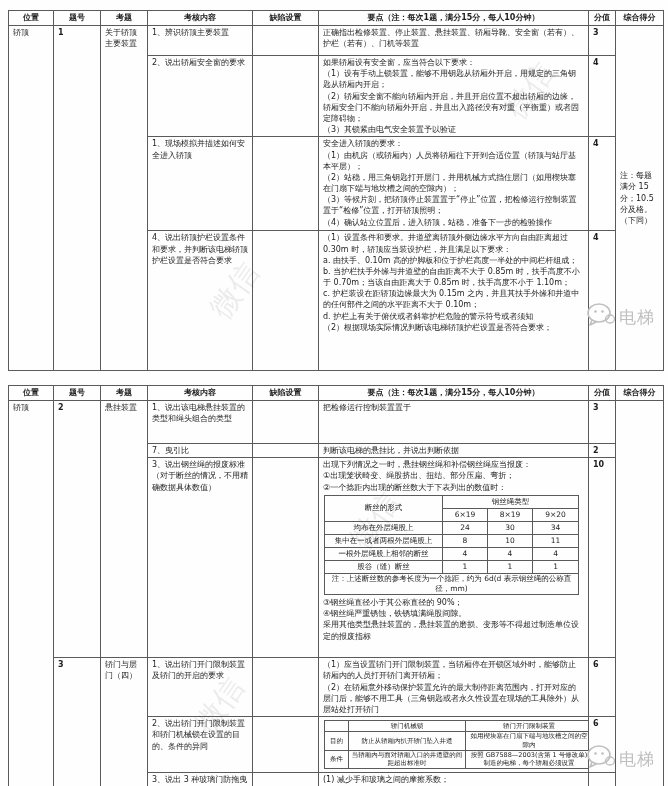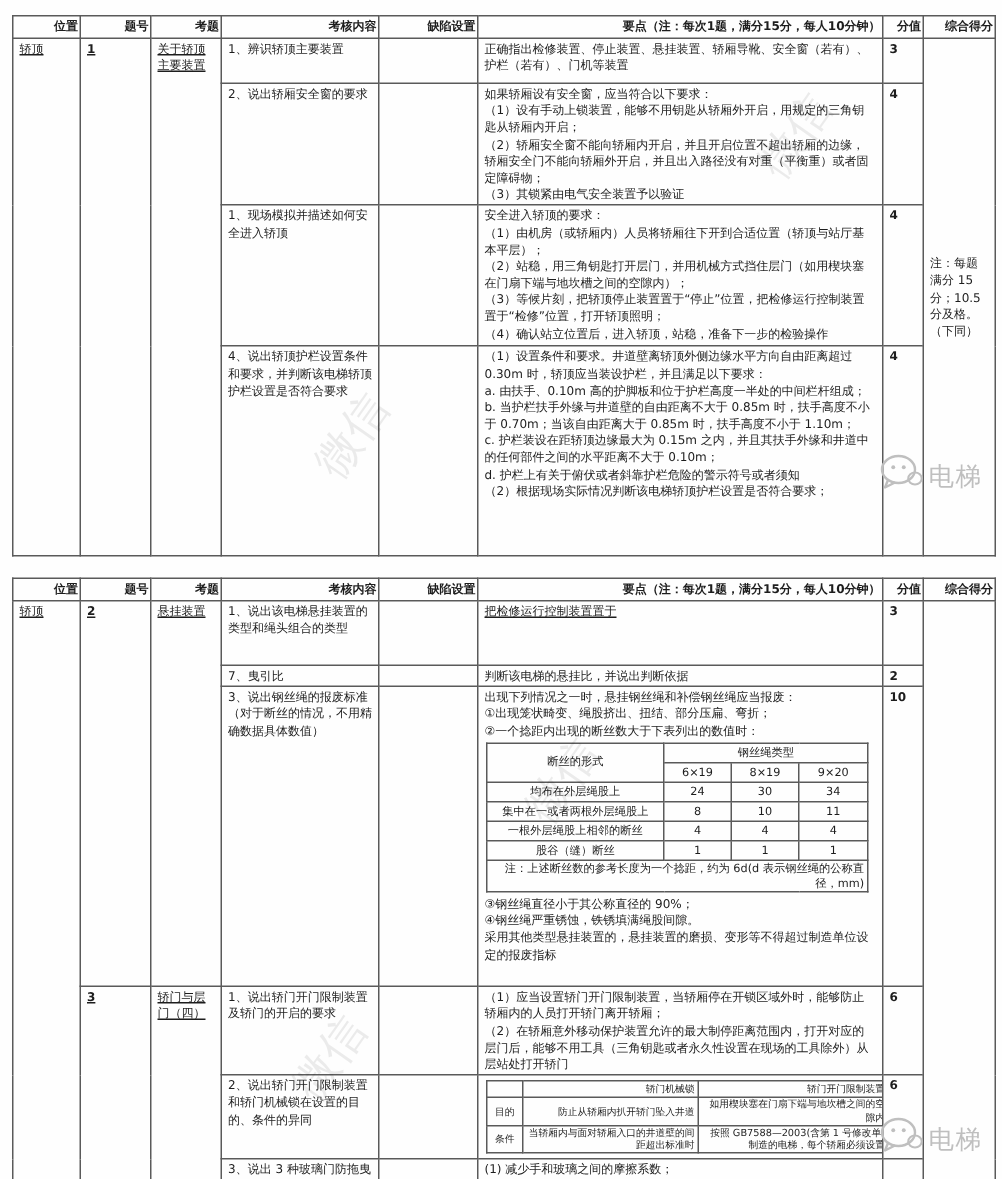--- a/index.html
+++ b/index.html
@@ -10,36 +10,36 @@
   }
   table.main {
     position:absolute; left:8px; width:655px;
     border-collapse:collapse; table-layout:fixed;
     font-size:8px; line-height:1.4;
   }
   table.main td, table.main th {
     border:1px solid #5a5a5a; padding:1px 4px;
     vertical-align:top; text-align:left; overflow:hidden;
   }
-  table.main th { font-weight:bold; text-align:right; vertical-align:middle; padding:1px 1px;margin-top:17px; }
-  td.mid { vertical-align:middle; text-align:center;text-decoration:underline; }
+  table.main th { font-weight:bold; text-align:center; vertical-align:middle; padding:1px 1px;margin-top:17px; }
+  td.mid { vertical-align:middle; text-align:center; }
   td.score { vertical-align:middle; text-align:center; font-weight:bold; }
   td.pts { }
   .pre { white-space:pre-line; }
   .note-cell { vertical-align:middle !important; font-size:8px; }
   
   table.inner {
     border-collapse:collapse; table-layout:fixed; margin:2px 12px 2px 1px;
     font-size:7.5px; line-height:1.35; width:254px;
   }
   table.inner td, table.inner th {
     border:1px solid #5a5a5a; padding:0 2px; text-align:center; vertical-align:middle;
     font-weight:normal; overflow:hidden;
   }
-  table.inner td.l { text-align:right; }
+  table.inner td.l { text-align:center; }
   table.door { width:268px; font-size:6.5px; }
   
   .wm-brand {
     position:absolute; display:flex; align-items:center; gap:3px;
     color:#bfbfbf; font-size:17px; letter-spacing:1px; pointer-events:none;
   }
   .wm-diag {
     position:absolute; color:#000; opacity:0.07; font-size:30px;
     transform:rotate(-55deg); pointer-events:none; white-space:nowrap;
   }

